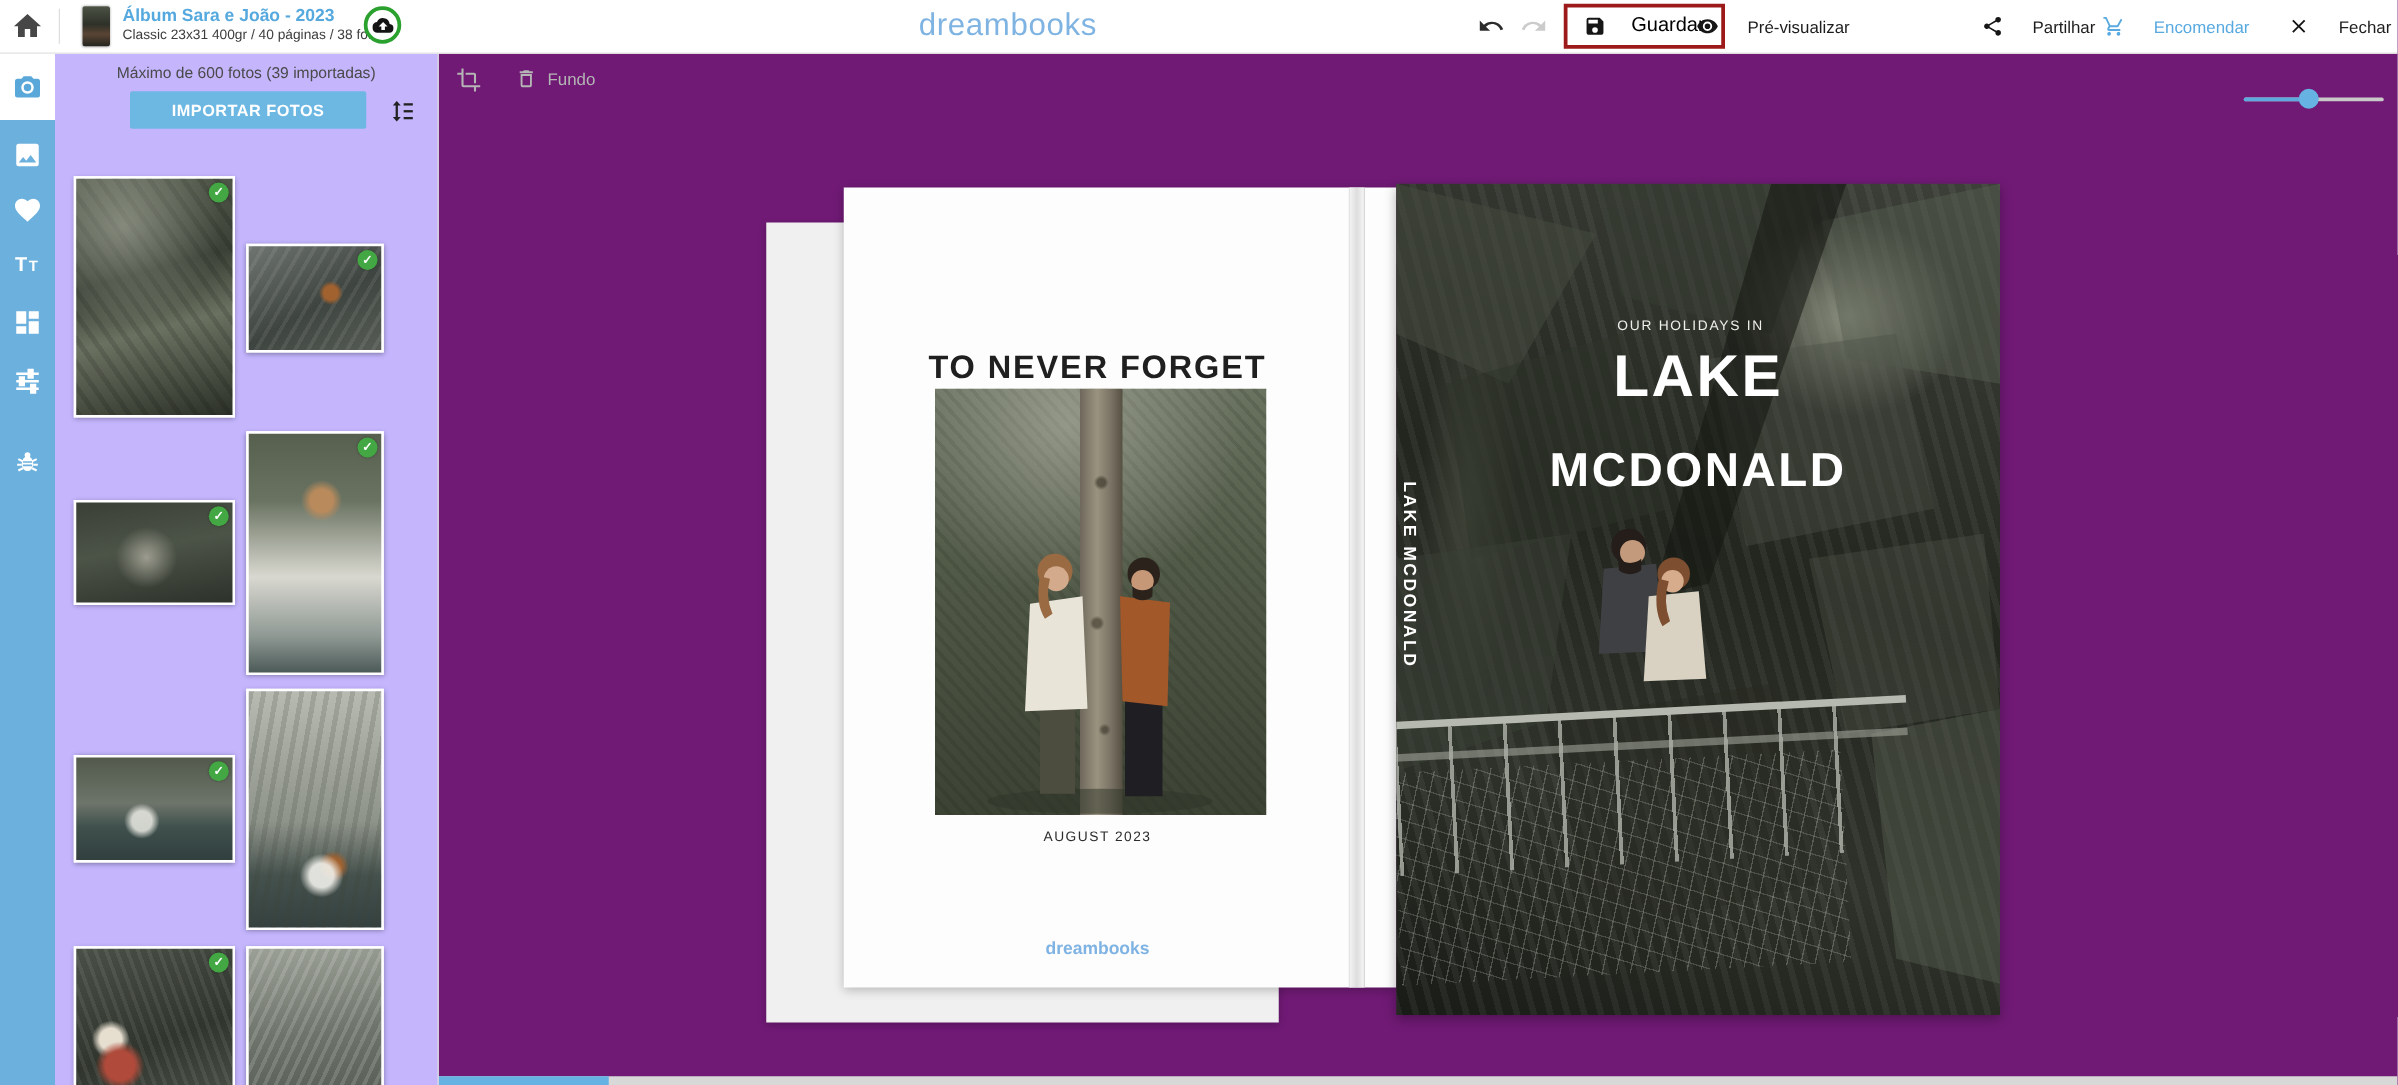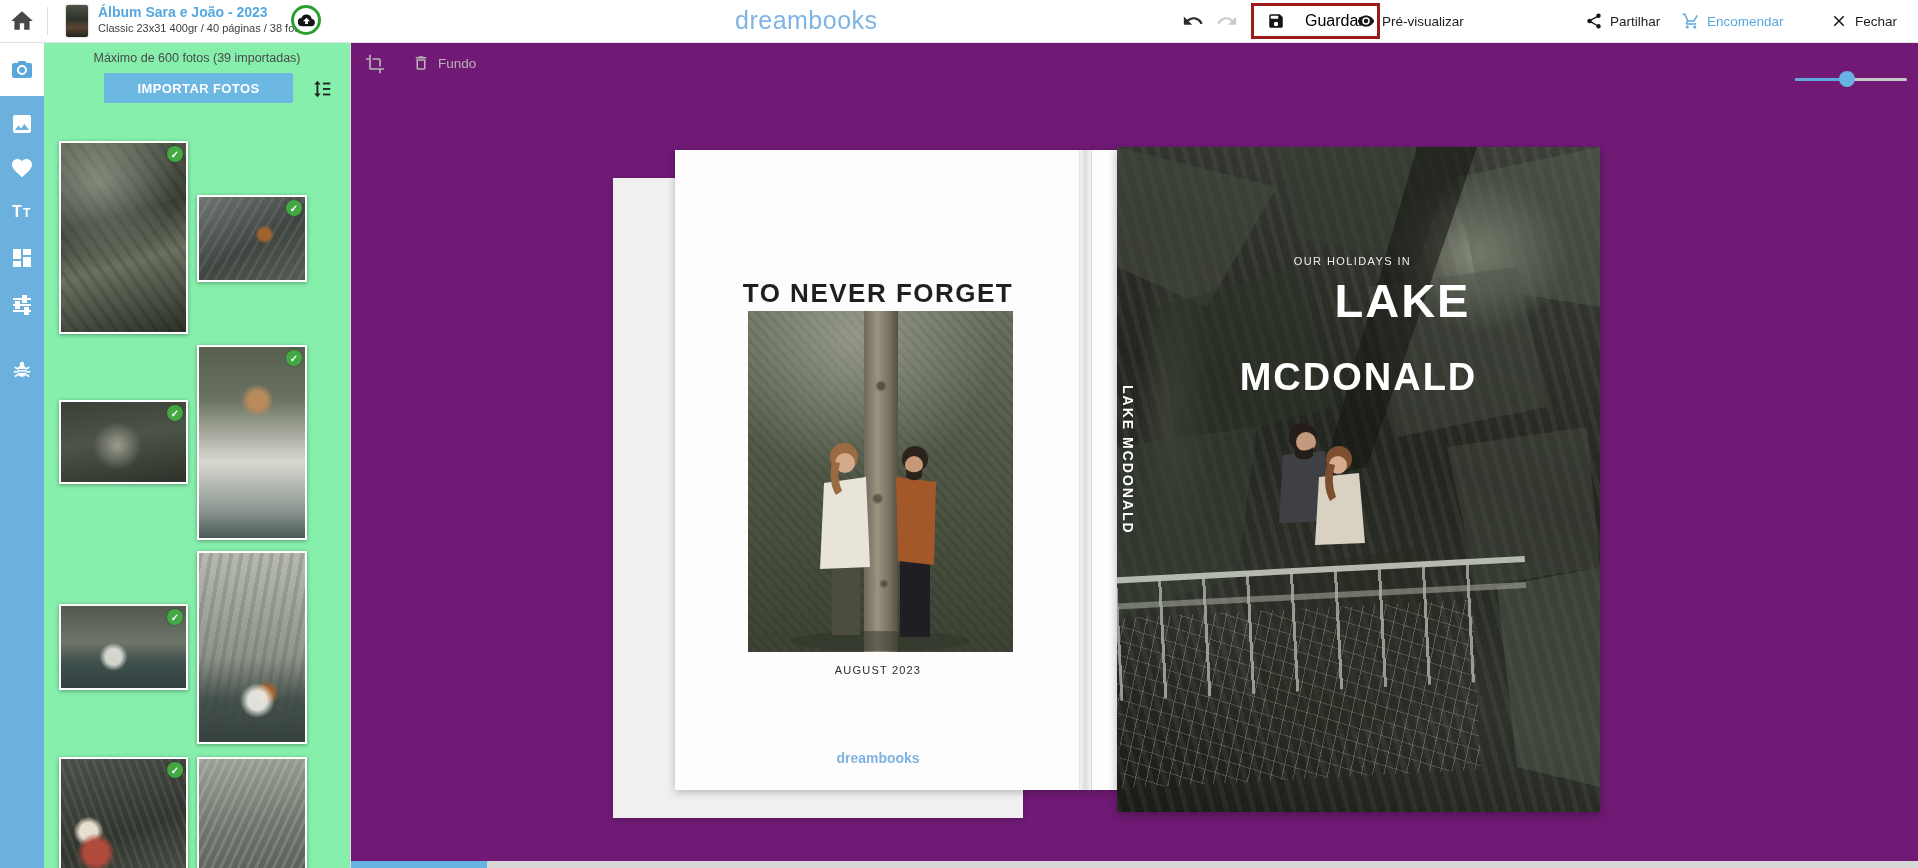--- a/index.html
+++ b/index.html
@@ -10,34 +10,34 @@
   .home-btn{position:absolute;left:9px;top:8px;width:26px;height:26px;cursor:pointer;}
   .tb-divider{position:absolute;left:47px;top:7px;width:1px;height:28px;background:#ddd;}
   .album-thumb{position:absolute;left:66px;top:5px;width:22px;height:32px;border-radius:2px;
      background:linear-gradient(180deg,#4d5345 0%,#2e3129 45%,#5a4434 70%,#23251f 100%);box-shadow:0 0 2px rgba(0,0,0,.4);}
   .album-meta{position:absolute;left:98px;top:4px;line-height:1.25;}
   .album-title{font-size:14px;font-weight:700;color:#56a9de;}
   .album-sub{font-size:11px;color:#3d3d3d;font-weight:400;}
   .upload-btn{position:absolute;left:291px;top:5px;width:24px;height:24px;border:3px solid #2aa12e;border-radius:50%;
      display:flex;align-items:center;justify-content:center;background:#fff;cursor:pointer;}
   .logo{position:absolute;left:735px;top:6px;font-size:25px;color:#7fb4e2;letter-spacing:.5px;font-weight:400;}
-  .tb-act{position:absolute;top:0;height:42px;display:flex;align-items:center;gap:7px;cursor:pointer;}
+  .tb-act{position:absolute;top:0;height:42px;display:flex;align-items:center;gap:23px;cursor:pointer;}
   .tb-act .lbl{font-size:13.5px;color:#1d1d1d;font-weight:500;white-space:nowrap;}
   .save-box{position:absolute;left:1251px;top:3px;height:30px;border:3px solid #9c1a1a;display:flex;align-items:center;gap:20px;padding:0 13px;background:#fff;cursor:pointer;}
   .order .lbl{color:#57a9e0;}
   .ico16{width:18px;height:18px;display:block;}
 
   
   .rail{position:absolute;left:0;top:42px;width:44px;height:826px;background:#6cb0dd;z-index:40;}
   .rail-item{position:absolute;left:0;width:44px;height:40px;display:flex;align-items:center;justify-content:center;cursor:pointer;}
   .rail-item.active{background:#fff;height:54px;}
   .rail-item svg{display:block;}
 
   
-  .panel{position:absolute;left:44px;top:42px;width:306px;height:826px;background:#86efac;border-right:1px solid #dedede;z-index:30;overflow:hidden;}
+  .panel{position:absolute;left:44px;top:42px;width:306px;height:826px;background:#c4b5fd;border-right:1px solid #dedede;z-index:30;overflow:hidden;}
   .limit-label{position:absolute;top:9px;left:0;width:306px;text-align:center;font-size:12.5px;color:#4a4a4a;}
   .import-btn{position:absolute;left:60px;top:31px;width:189px;height:30px;background:#6db7e3;color:#fff;font-size:13px;font-weight:700;
      letter-spacing:.4px;border:none;border-radius:2px;display:flex;align-items:center;justify-content:center;cursor:pointer;}
   .sort-btn{position:absolute;left:266px;top:36px;width:24px;height:22px;cursor:pointer;}
   .thumb{position:absolute;background:#fff;border:2px solid #fff;box-shadow:0 1px 4px rgba(0,0,0,.35);box-sizing:border-box;cursor:pointer;}
   .thumb .ph{width:100%;height:100%;}
   .check-badge{position:absolute;top:3px;right:3px;width:16px;height:16px;border-radius:50%;background:#43a843;color:#fff;
      font-size:10px;font-weight:700;display:flex;align-items:center;justify-content:center;box-shadow:0 0 2px rgba(0,0,0,.35);}
 
   
@@ -89,21 +89,21 @@
      linear-gradient(90deg,#6e685c,#9a937f 40%,#7b7466 72%,#565043);}
   .bc-date{position:absolute;top:514px;left:0;width:406px;text-align:center;font-size:11px;letter-spacing:1.2px;color:#2d2d2d;cursor:text;}
   .bc-brand{position:absolute;top:600px;left:0;width:406px;text-align:center;font-size:14px;font-weight:700;color:#7fb3e3;}
 
   .front-page{position:absolute;left:767px;top:105px;width:483px;height:665px;box-shadow:0 3px 9px rgba(0,0,0,.3);overflow:hidden;cursor:pointer;
      background:radial-gradient(closest-side at 75% 16%,rgba(150,156,138,.85),transparent 75%),
      radial-gradient(closest-side at 12% 38%,rgba(66,70,58,.9),transparent 65%),
      repeating-linear-gradient(75deg,rgba(255,255,255,.05) 0 5px,transparent 5px 13px),
      linear-gradient(200deg,#3c4038 0%,#23261f 45%,#2e322a 72%,#191c16 100%);}
   .fc-kicker{position:absolute;top:108px;left:0;width:471px;text-align:center;font-size:11px;letter-spacing:1.4px;color:#eeeeea;z-index:6;cursor:text;}
-  .fc-line1{position:absolute;top:126px;left:0;width:483px;text-align:center;font-size:47px;font-weight:700;letter-spacing:2px;color:#fff;z-index:6;cursor:text;padding-left:44px;}
+  .fc-line1{position:absolute;top:126px;left:0;width:483px;text-align:center;font-size:47px;font-weight:700;letter-spacing:2px;color:#fff;z-index:6;cursor:text;}
   .fc-line2{position:absolute;top:209px;left:0;width:483px;text-align:center;font-size:38px;font-weight:700;letter-spacing:2px;color:#fff;z-index:6;cursor:text;}
   .spine-label{position:absolute;left:3px;top:238px;writing-mode:vertical-rl;font-size:14px;font-weight:700;letter-spacing:2px;color:#fff;z-index:7;cursor:text;}
   .rock-overlay{position:absolute;left:0;top:0;z-index:1;}
   .rail-bar{position:absolute;left:-12px;top:420px;width:420px;height:6px;background:#b6b9b0;transform:rotate(-3deg);z-index:4;box-shadow:0 26px 0 rgba(170,173,163,.55);}
   .rail-posts{position:absolute;left:0;top:424px;width:380px;height:120px;z-index:3;
      background:repeating-linear-gradient(90deg,#a9aca3 0 3px,transparent 3px 44px);transform:rotate(-3deg);opacity:.85;}
   .rail-mesh{position:absolute;left:0;top:462px;width:360px;height:170px;z-index:2;opacity:.55;transform:rotate(-3deg);
      background:repeating-linear-gradient(105deg,rgba(205,208,198,.5) 0 1px,transparent 1px 11px),
                 repeating-linear-gradient(20deg,rgba(205,208,198,.4) 0 1px,transparent 1px 14px);}
   .fc-figures{position:absolute;left:140px;top:262px;z-index:5;}

